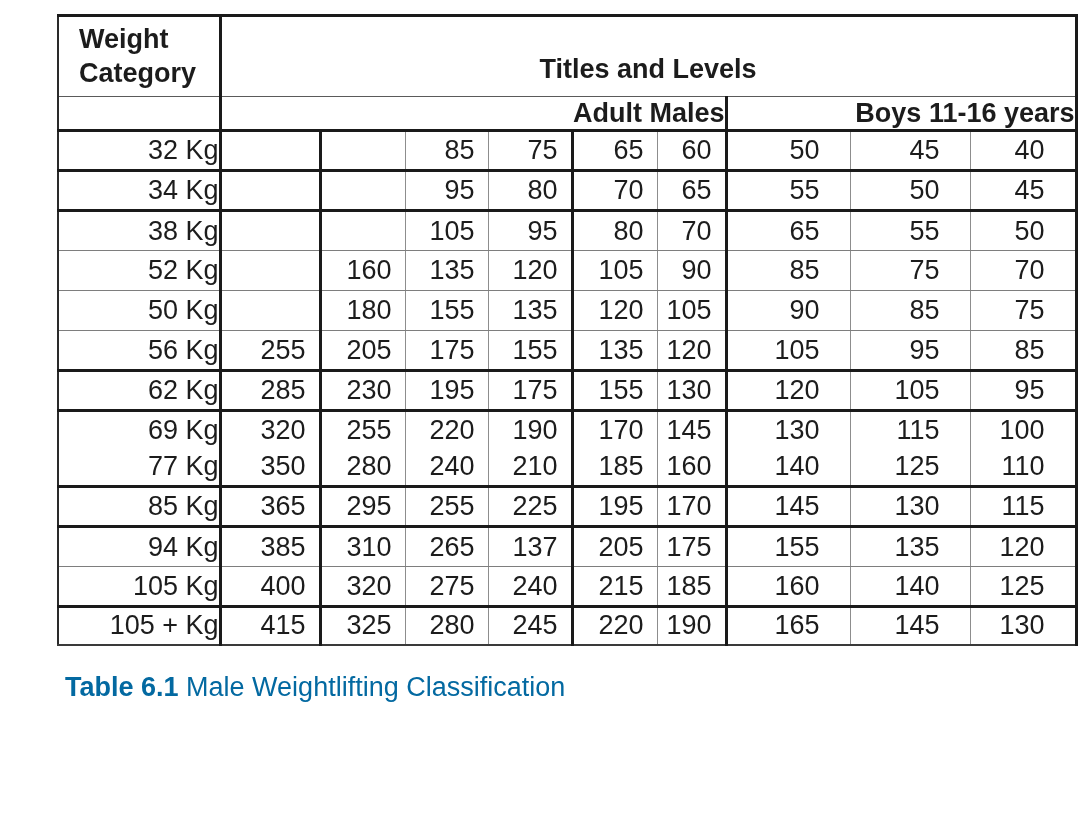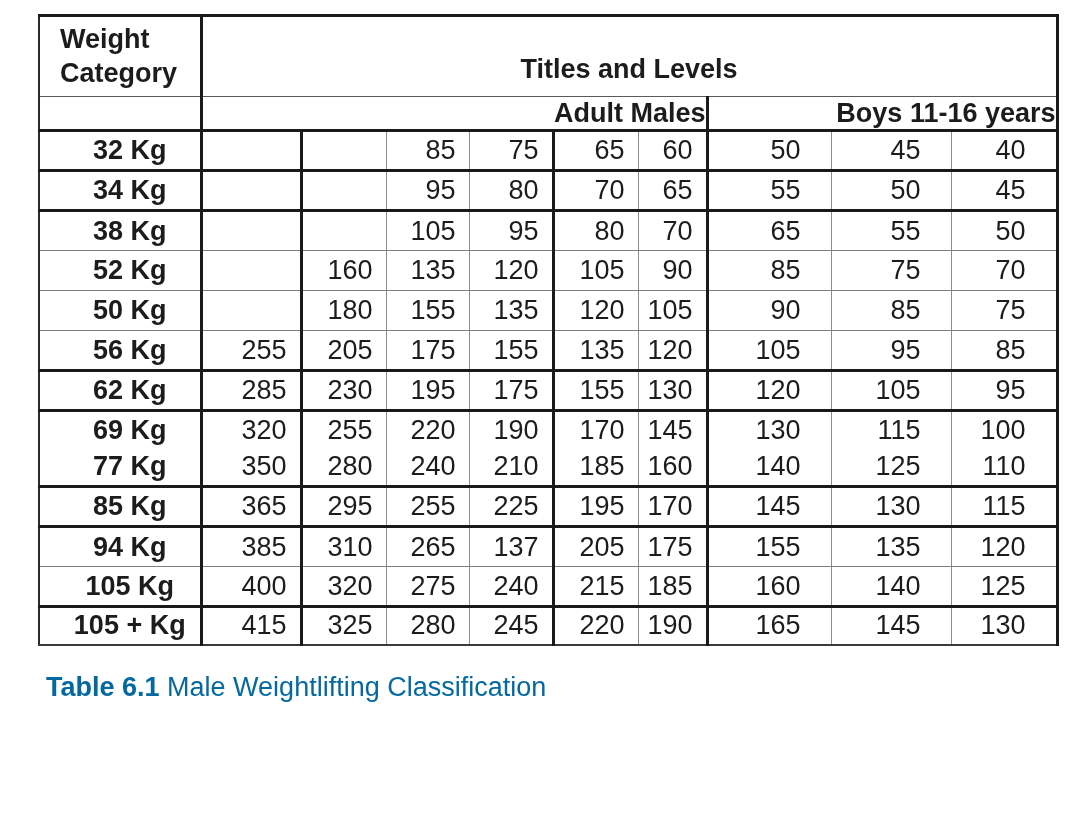--- a/index.html
+++ b/index.html
@@ -7,20 +7,21 @@
     padding: 0;
     background: #ffffff;
     width: 1080px;
     height: 835px;
     overflow: hidden;
     font-family: "Liberation Sans", sans-serif;
     color: #1c1c1c;
   }
   .page {
     padding: 14px 15px 0 38px;
+    margin-left: 19px;
   }
   table.wl {
     border-collapse: collapse;
     table-layout: fixed;
     width: 1018px;
     border-top: 3px solid #1a1a1a;
     border-left: 2px solid #2a2a2a;
     border-right: 3px solid #1a1a1a;
     border-bottom: 2px solid #3a3a3a;
     font-size: 27px;
@@ -68,22 +69,22 @@
     font-weight: bold;
     vertical-align: middle;
     white-space: pre-line;
     line-height: 1.25;
   }
   .sh-center { text-align: center; }
   .sh-left   { text-align: left; padding-left: 11px; }
   .sh-youth  { text-align: left; padding-left: 9px; }
 
   .wcell {
-    font-weight: bold;
-    text-align: center;
+    font-weight: normal;
+    text-align: right;
     padding-left: 20px;
     vertical-align: middle;
   }
   .vcell {
     text-align: right;
     padding-right: 13px;
     vertical-align: middle;
   }
   .vcell.youth { padding-right: 30px; }
 

